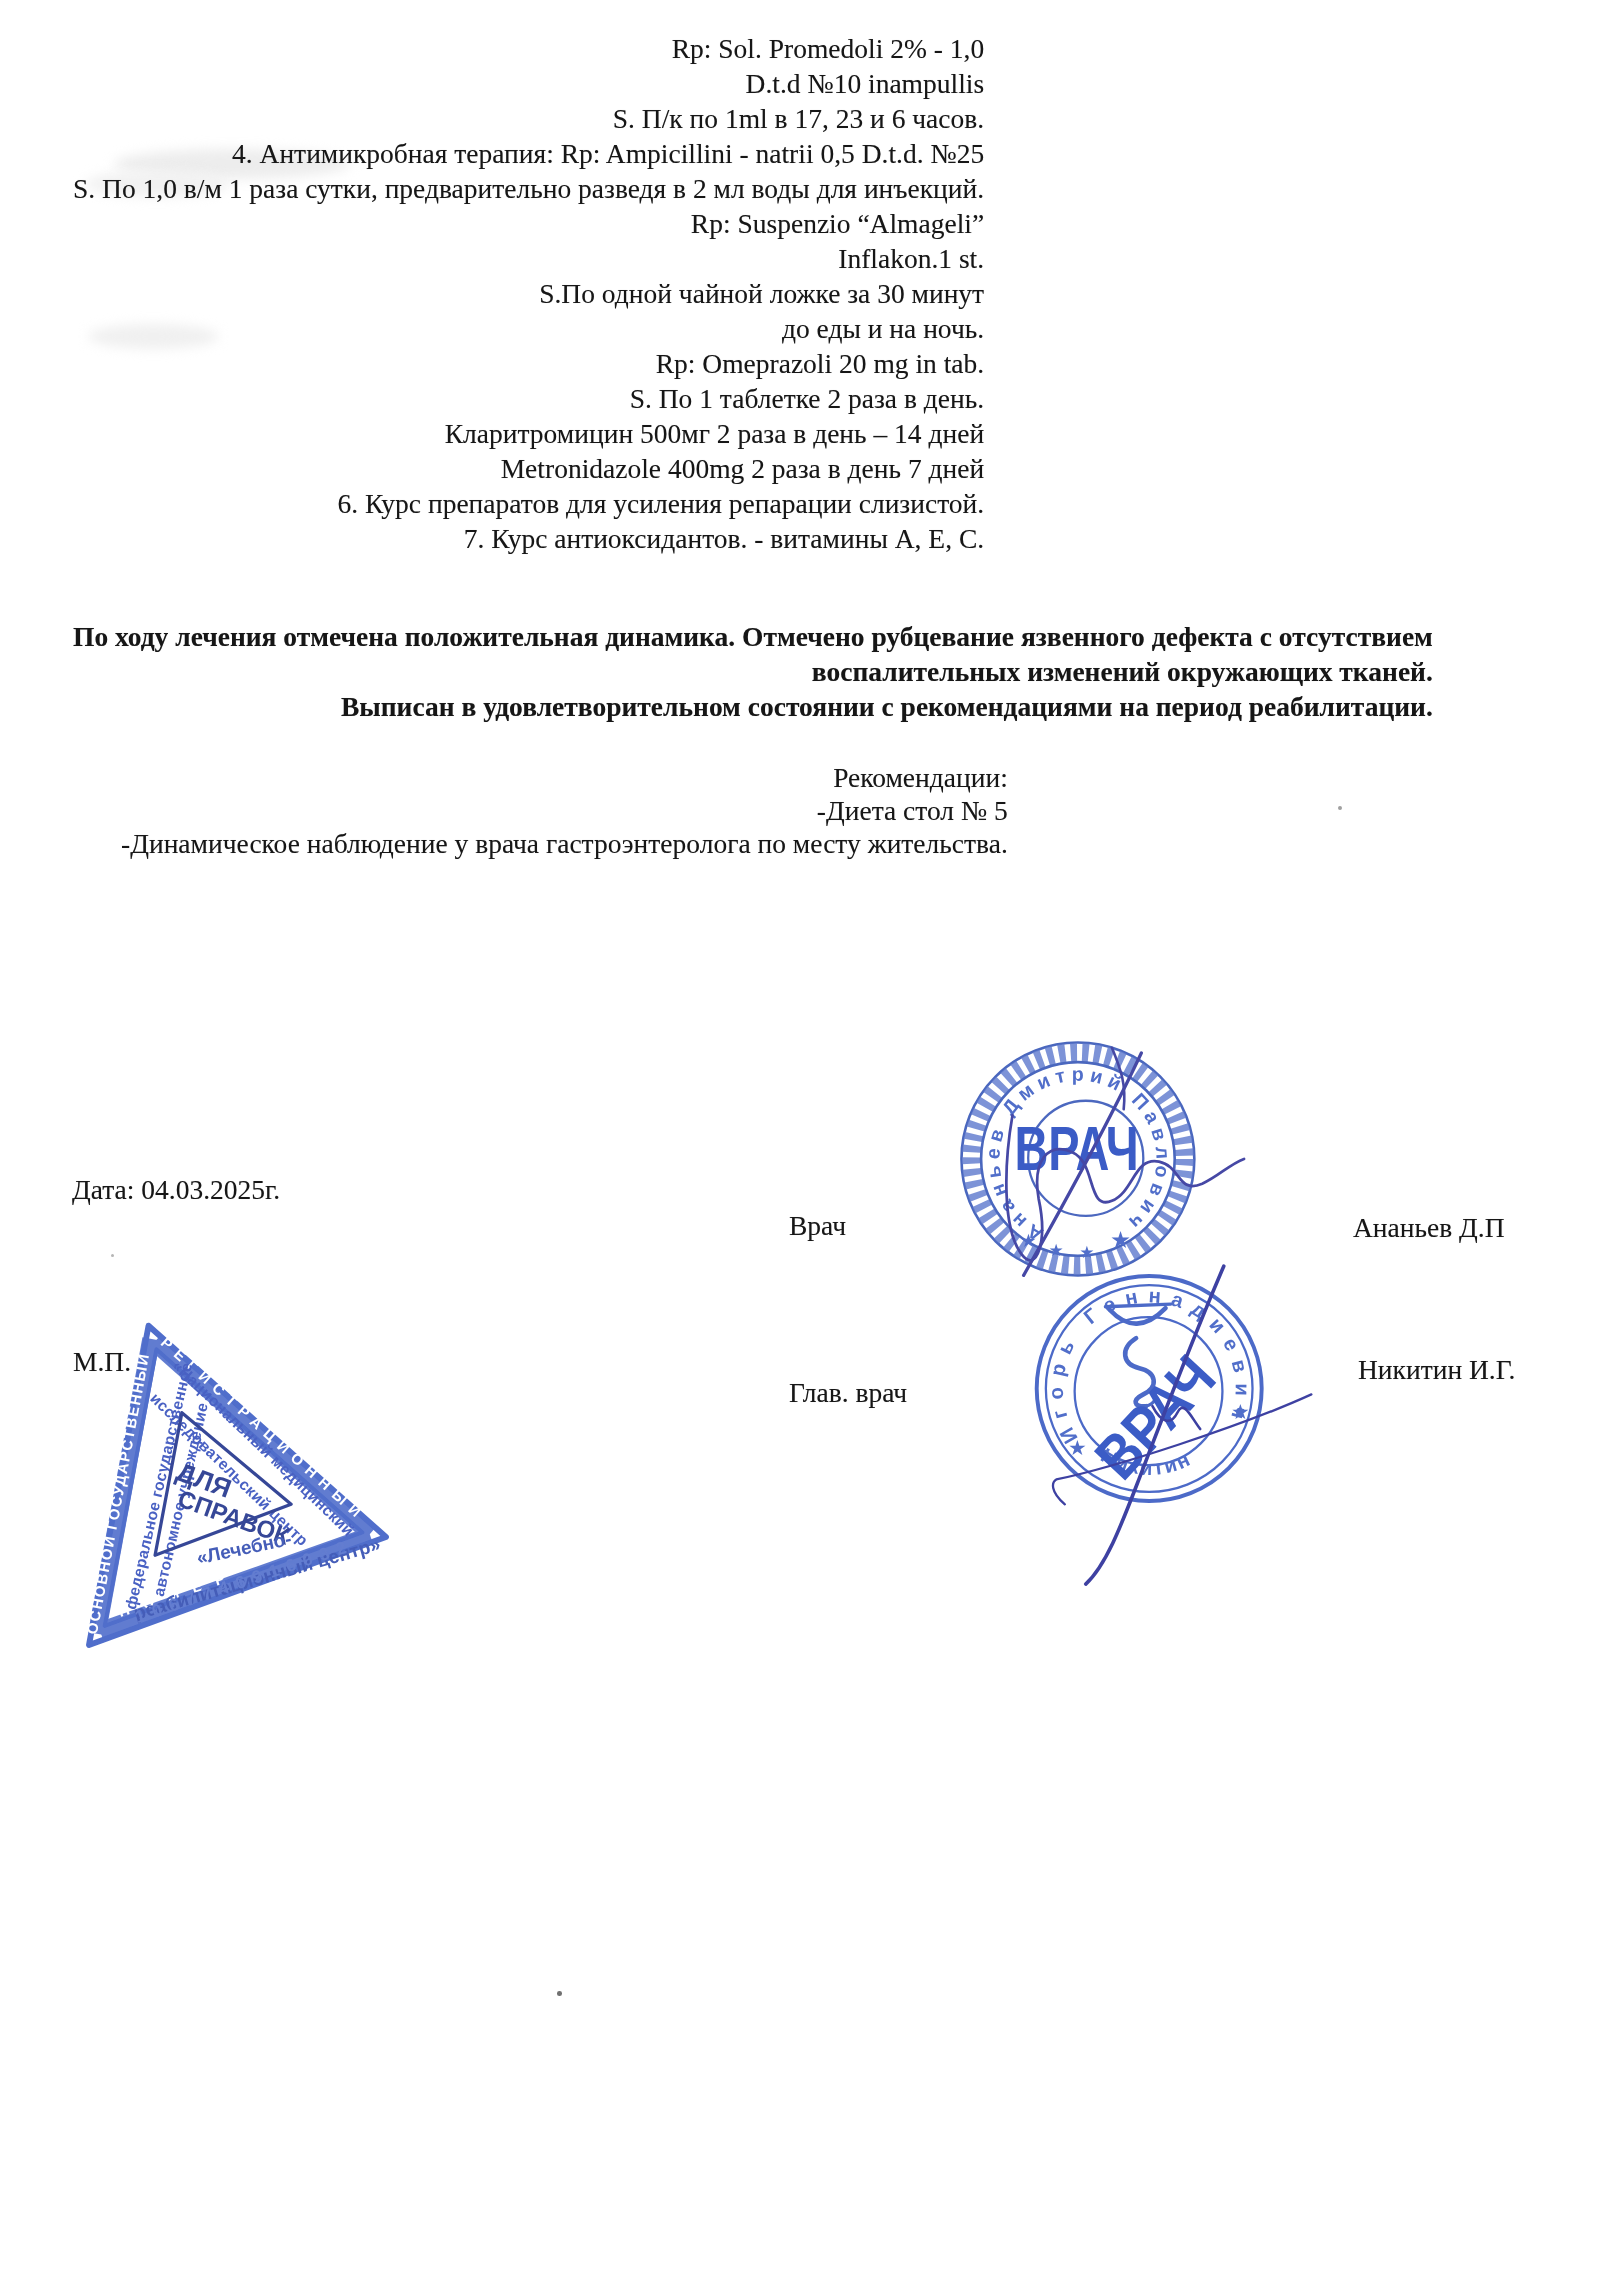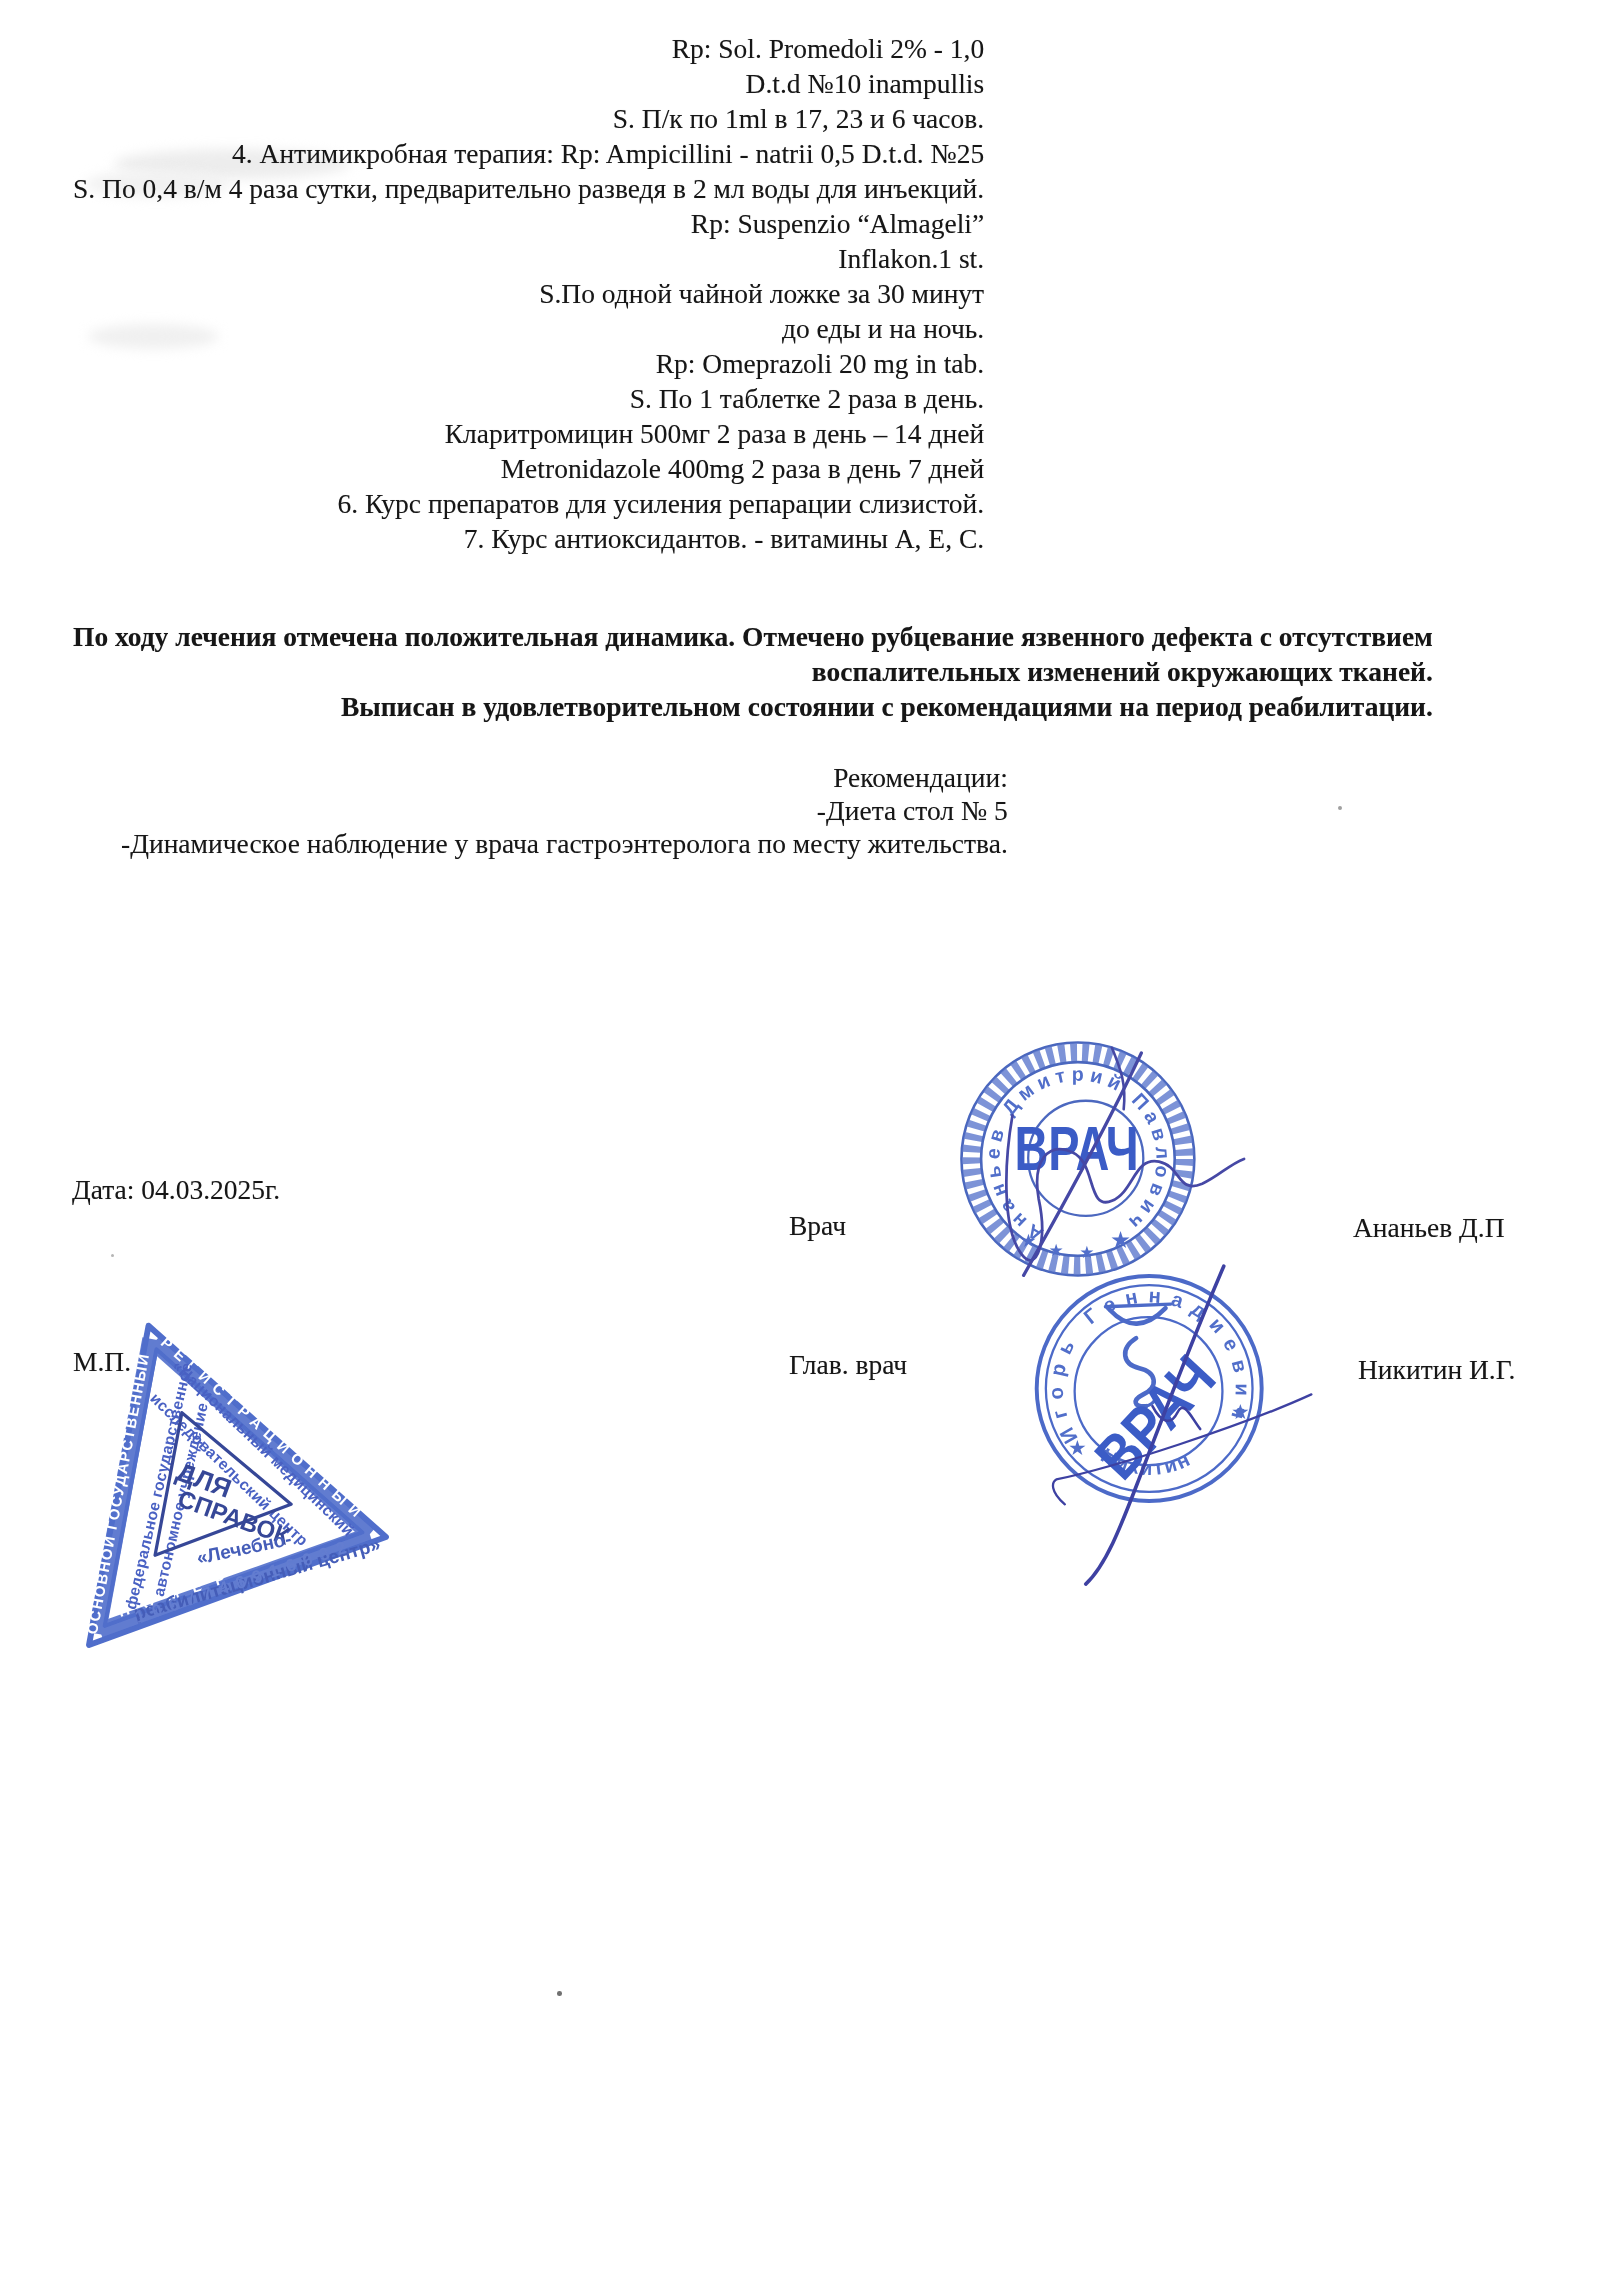--- a/index.html
+++ b/index.html
@@ -26,21 +26,21 @@
   <div class="smudge" style="left:88px;top:324px;width:131px;height:25px;background:#f0f0f0;"></div>
   <div class="speck" style="left:1338px;top:806px;width:3.9px;height:3.9px;background:#a0a0a0;"></div>
   <div class="speck" style="left:111px;top:1254px;width:3.3px;height:3.3px;background:#b5b5b5;"></div>
   <div class="speck" style="left:557px;top:1991px;width:4.6px;height:4.6px;background:#707070;"></div>
 
   <div class="tblock" style="top:31px;">
     <div class="ln">Rp: Sol. Promedoli 2% - 1,0</div>
     <div class="ln">D.t.d №10 inampullis</div>
     <div class="ln">S. П/к по 1ml в 17, 23 и 6 часов.</div>
     <div class="ln">4. Антимикробная терапия: Rp: Ampicillini - natrii 0,5 D.t.d. №25</div>
-    <div class="ln">S. По 0,4 в/м 4 раза сутки, предварительно разведя в 2 мл воды для инъекций.</div>
+    <div class="ln">S. По 1,0 в/м 1 раза сутки, предварительно разведя в 2 мл воды для инъекций.</div>
     <div class="ln">Rp: Suspenzio “Almageli”</div>
     <div class="ln">Inflakon.1 st.</div>
     <div class="ln">S.По одной чайной ложке за 30 минут</div>
     <div class="ln">до еды и на ночь.</div>
     <div class="ln">Rp: Omeprazoli 20 mg in tab.</div>
     <div class="ln">S. По 1 таблетке 2 раза в день.</div>
     <div class="ln">Кларитромицин 500мг 2 раза в день – 14 дней</div>
     <div class="ln">Metronidazole 400mg 2 раза в день 7 дней</div>
     <div class="ln">6. Курс препаратов для усиления репарации слизистой.</div>
     <div class="ln">7. Курс антиоксидантов. - витамины А, Е, С.</div>
@@ -55,21 +55,21 @@
   <div class="tblock rec" style="top:761px;margin-left:48px;">
     <div class="ln">Рекомендации:</div>
     <div class="ln">-Диета стол № 5</div>
     <div class="ln">-Динамическое наблюдение у врача гастроэнтеролога по месту жительства.</div>
   </div>
 
   <div class="flabel" style="left:72px;top:1172px;">Дата: 04.03.2025г.</div>
   <div class="flabel" style="left:789px;top:1208px;">Врач</div>
   <div class="flabel" style="left:1353px;top:1210px;">Ананьев Д.П</div>
   <div class="flabel" style="left:73px;top:1344px;">М.П.</div>
-  <div class="flabel" style="left:789px;top:1347px;">Глав. врач</div>
+  <div class="flabel" style="left:789px;top:1375px;">Глав. врач</div>
   <div class="flabel" style="left:1358px;top:1352px;">Никитин И.Г.</div>
 
   <svg class="stamps" width="1611" height="2295" viewBox="0 0 2463 3509">
     <defs>
       <path id="s1ringpath" d="M1597,1881 A120,120 0 1 1 1699,1881"></path>
       <path id="s2toppath" d="M1649,2199 A132,132 0 1 1 1877,2179"></path>
       <path id="s2botpath" d="M1681,2231 A132,132 0 0 0 1833,2231"></path>
       <path id="triLeftPath" d="M148,2500 L233,2045"></path>
       <path id="triTopPath" d="M233,2045 L572,2346"></path>
       <path id="triBotPath" d="M160,2480 L560,2350"></path>

